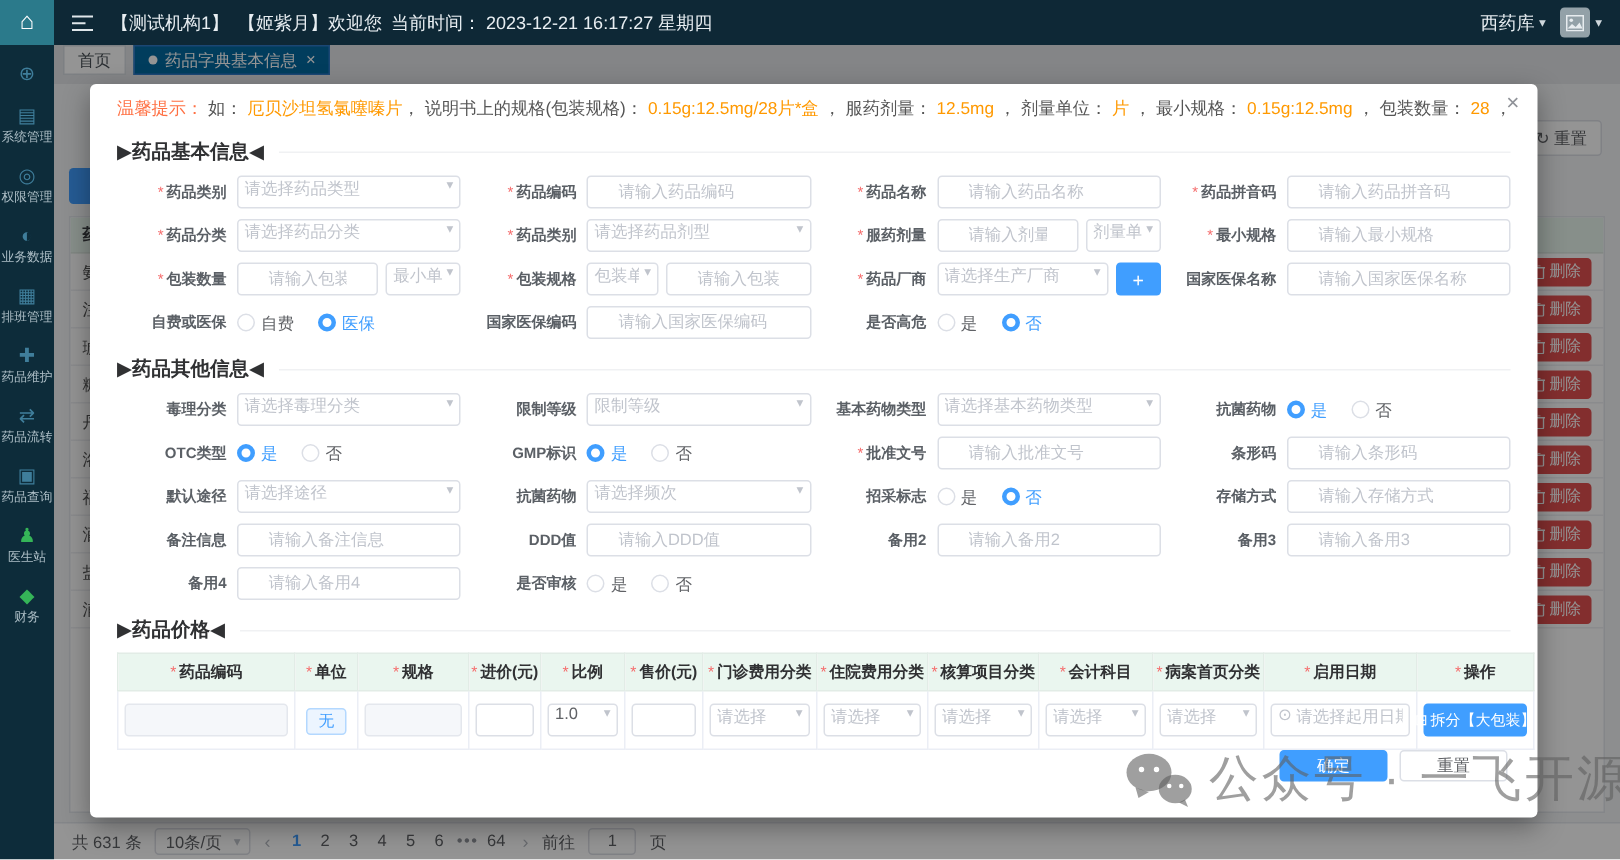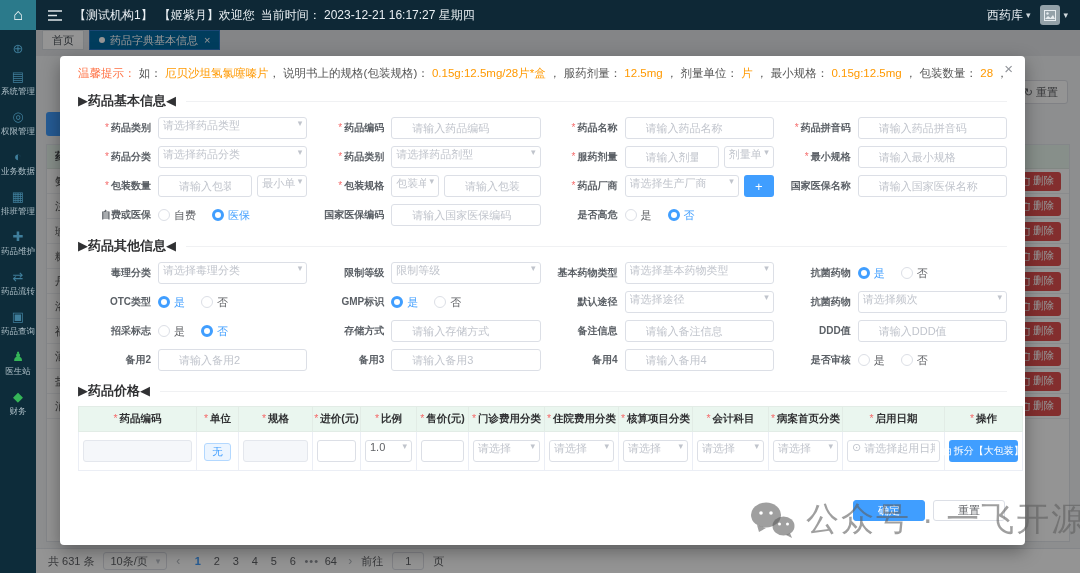--- a/index.html
+++ b/index.html
@@ -525,20 +525,28 @@
       <span class="rgroup">
         <span class="ritem checked">
             <span class="rdot"></span>
             <span class="rlabel">是</span>
           </span>
         <span class="ritem">
             <span class="rdot"></span>
             <span class="rlabel">否</span>
           </span>
       </span>
+    </div>
+    <div class="fi">
+      <span class="fl"><span class="star">*</span><span>批准文号</span></span>
+      <input class="inp" placeholder="请输入批准文号" style="">
+    </div>
+    <div class="fi">
+      <span class="fl"><span>条形码</span></span>
+      <input class="inp" placeholder="请输入条形码" style="">
     </div>
 
     <div class="fi">
       <span class="fl"><span>默认途径</span></span>
       <span class="sel">
           <span class="ph">请选择途径</span>
           <span class="caret">▾</span>
         </span>
     </div>
     <div class="fi">

